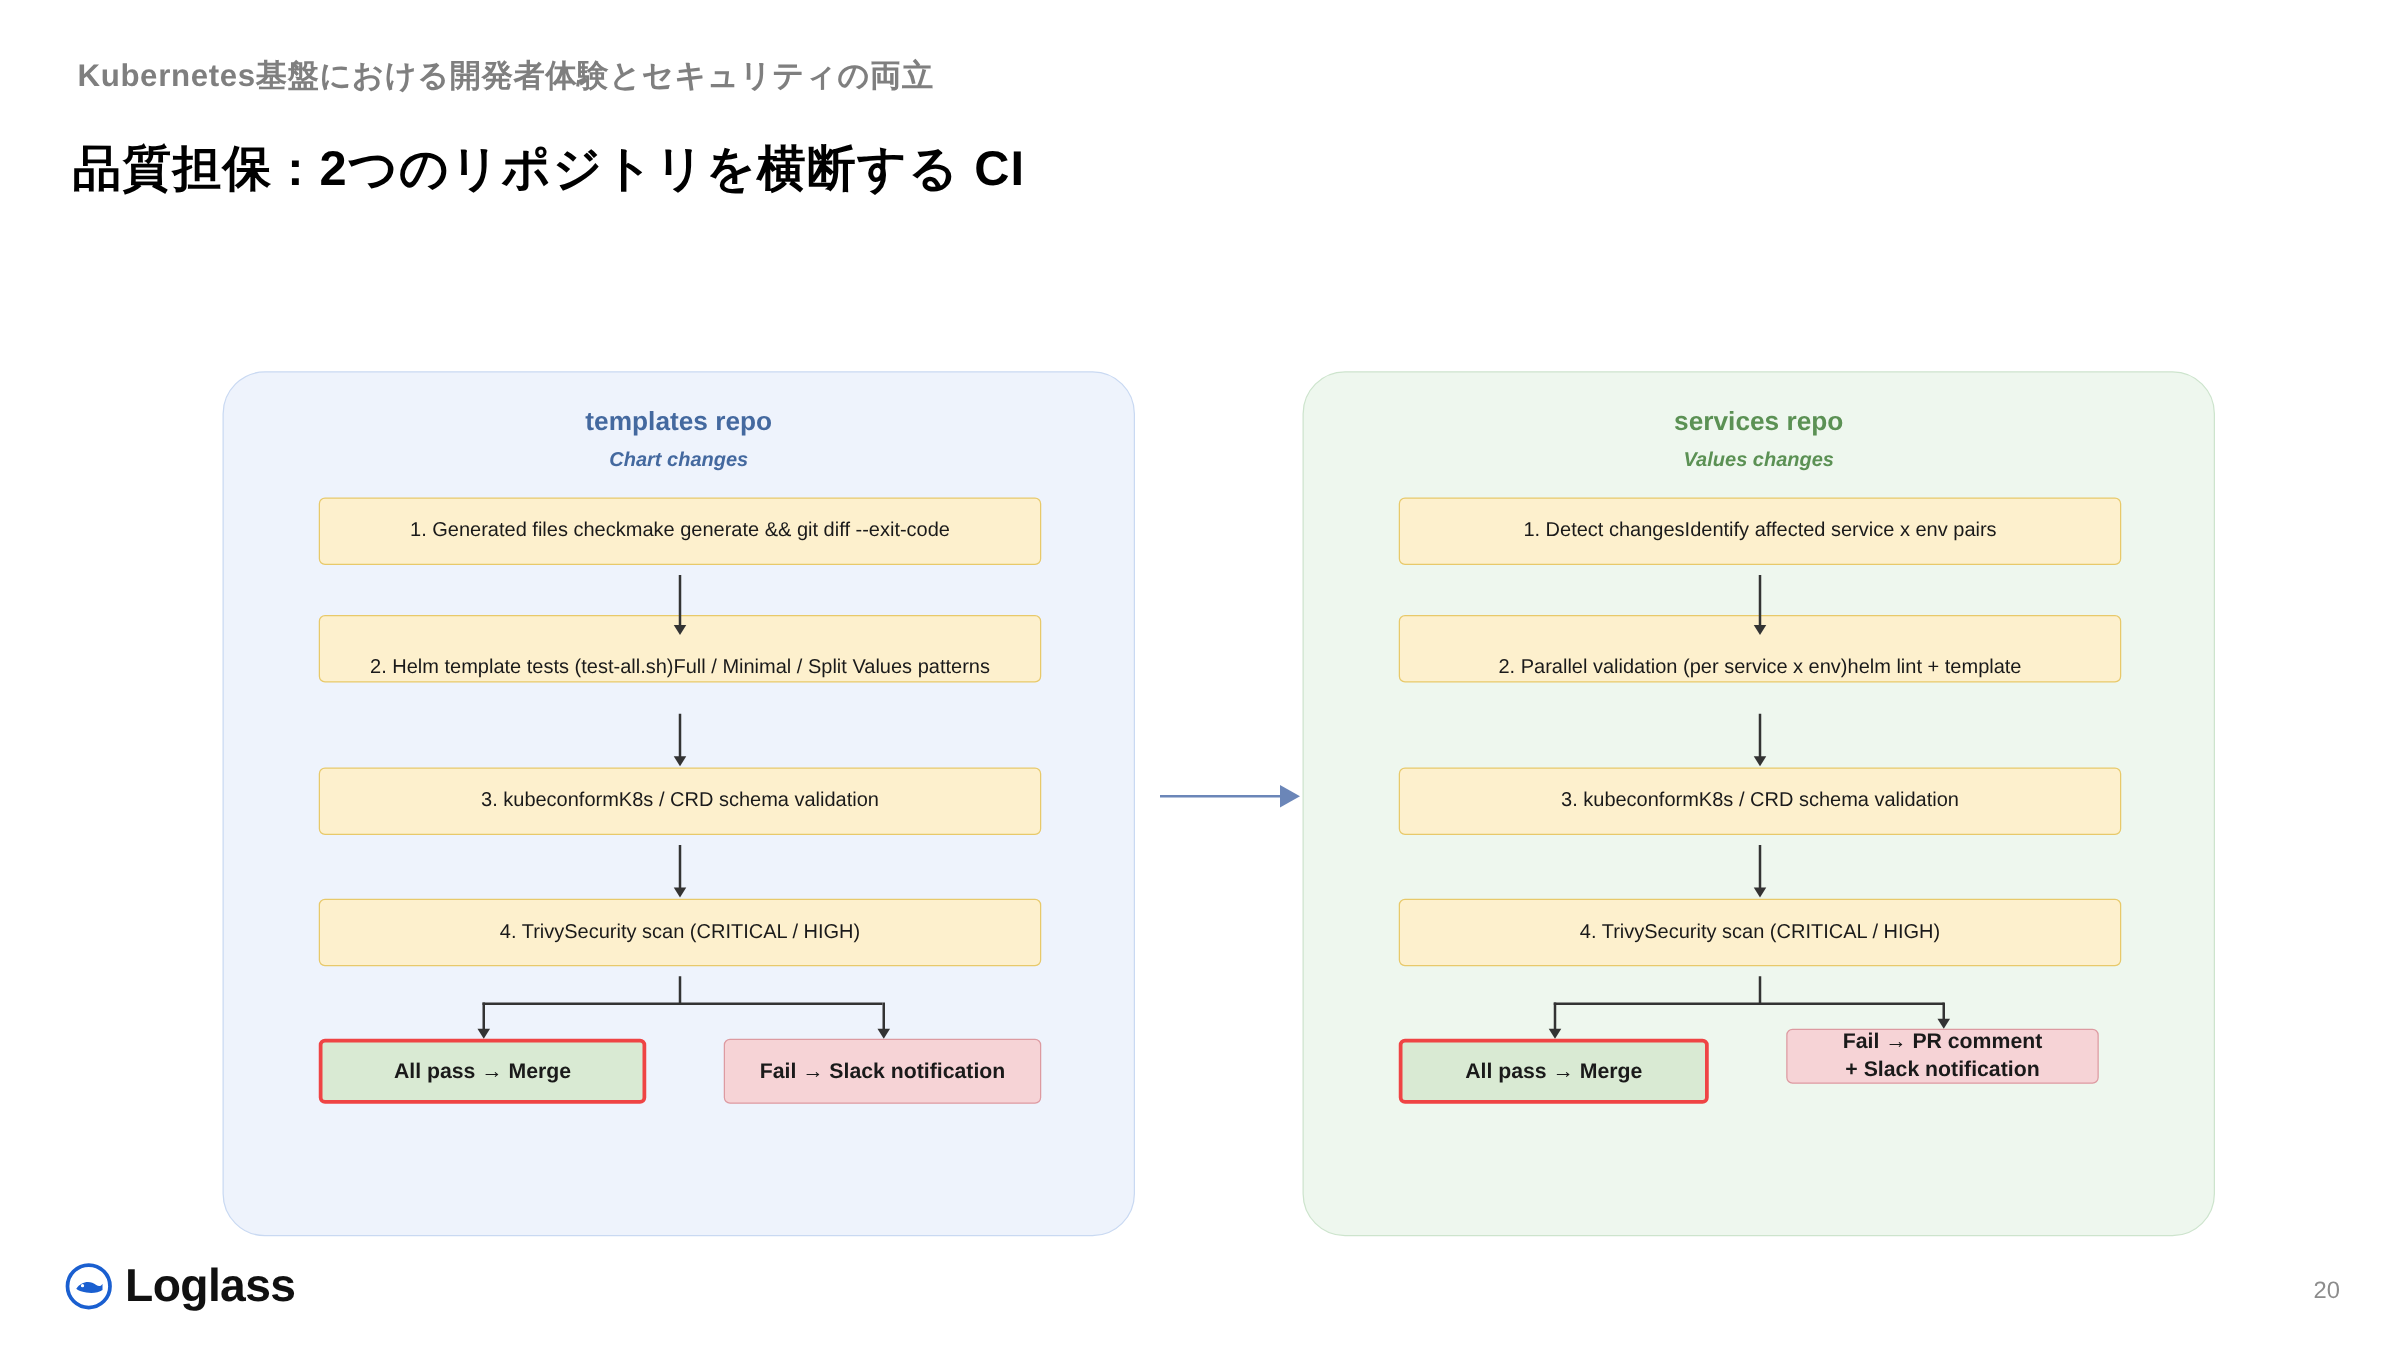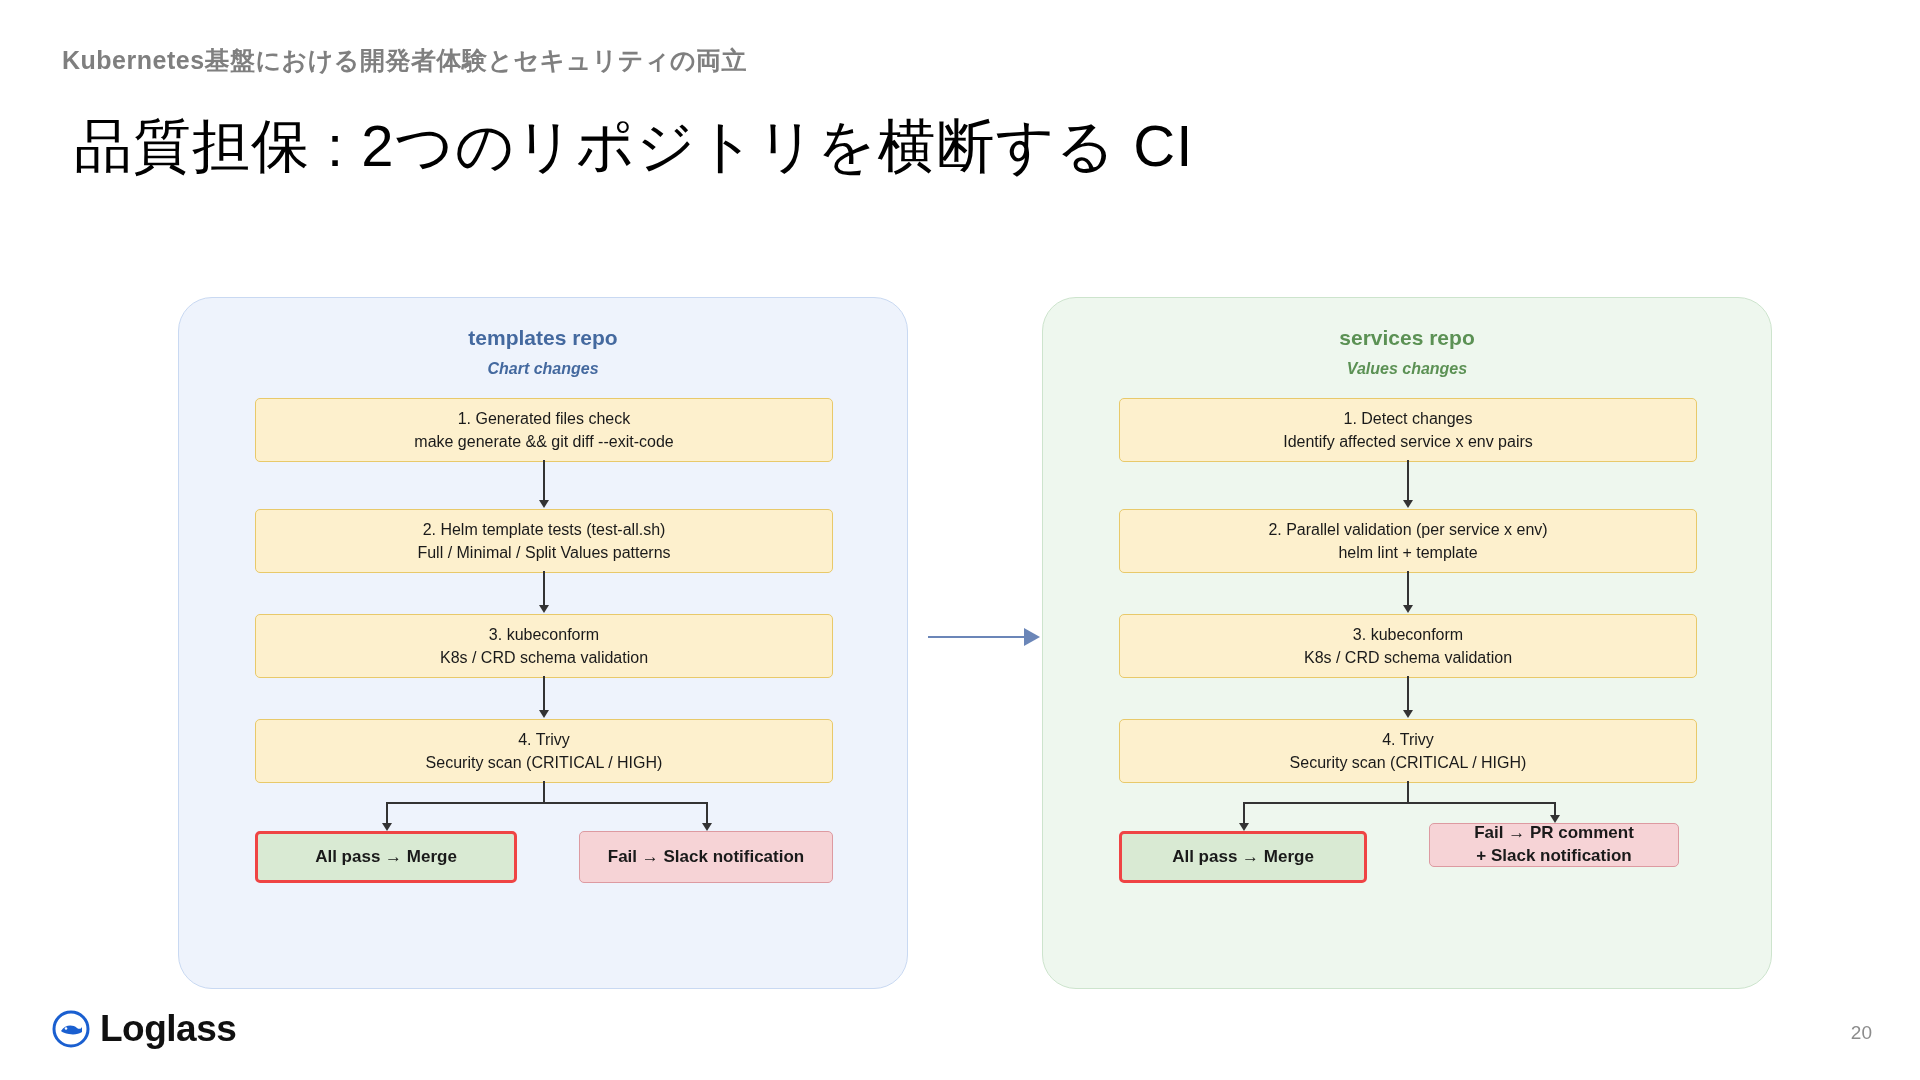--- a/index.html
+++ b/index.html
@@ -20,24 +20,24 @@
     position: absolute;
     left: 62px;
     top: 44px;
     font-size: 25px;
     font-weight: bold;
     color: #7f7f7f;
     letter-spacing: 0.5px;
   }
   .page-title {
     position: absolute;
-    left: 74px;
+    left: 58px;
     top: 108px;
-    font-size: 58px;
-    font-weight: normal;
+    font-size: 39px;
+    font-weight: bold;
     color: #000000;
     letter-spacing: 1px;
   }
 
   
   .diagram {
     position: absolute;
     left: 0;
     top: 290px;
     width: 1920px;
@@ -87,37 +87,37 @@
     font-weight: bold;
   }
   .panel-left .panel-sub { color: #44699f; }
   .panel-right .panel-sub { color: #5b9154; }
 
   
   .step {
     position: absolute;
     left: 76px;
     width: 578px;
-    height: 64px;
+    height: 54px;
     background: #fdf0cd;
     border: 1px solid #e8c96a;
     border-radius: 5px;
     box-sizing: border-box;
     display: flex;
-    flex-direction: column;
+    flex-direction: row;
     align-items: center;
     justify-content: center;
     font-size: 16px;
     color: #1a1a1a;
     line-height: 1.45;
   }
   .step .l1, .step .l2 { display: block; }
 
   .step-1 { top: 100px; }
-  .step-2 { top: 211px; }
+  .step-2 { top: 194px; align-items: flex-end; }
   .step-3 { top: 316px; }
   .step-4 { top: 421px; }
 
   
   .result {
     position: absolute;
     height: 52px;
     border-radius: 5px;
     box-sizing: border-box;
     display: flex;

